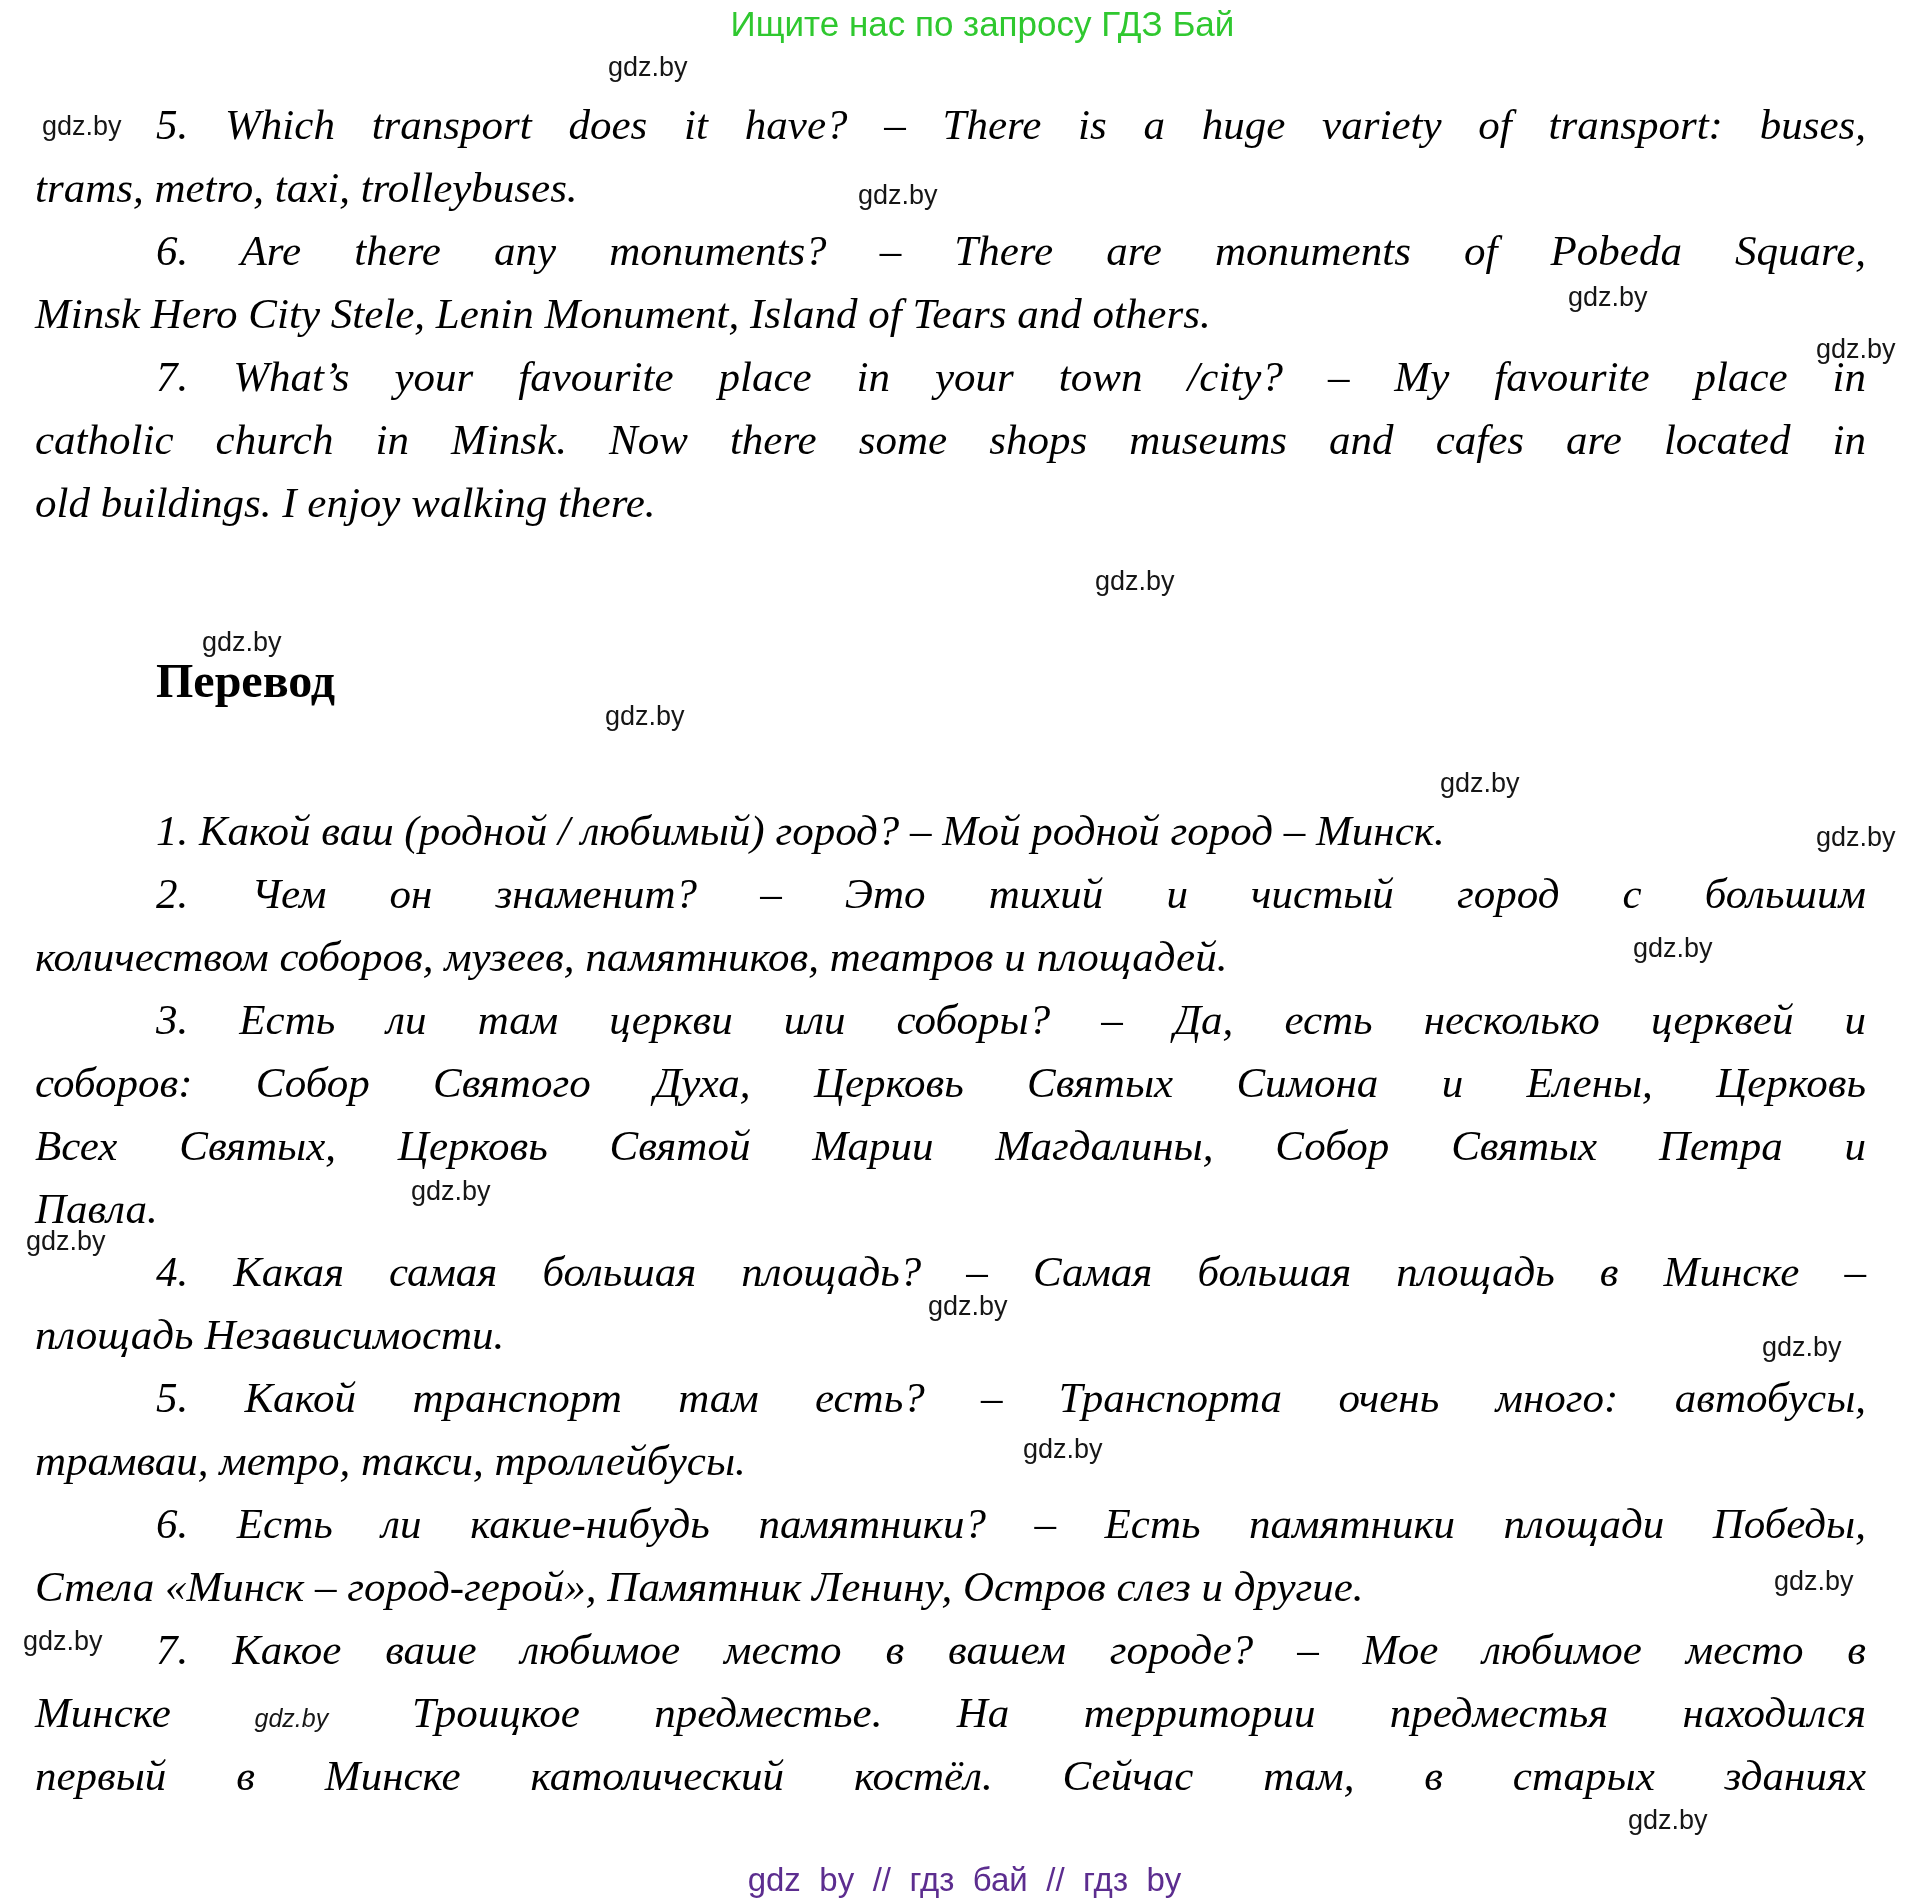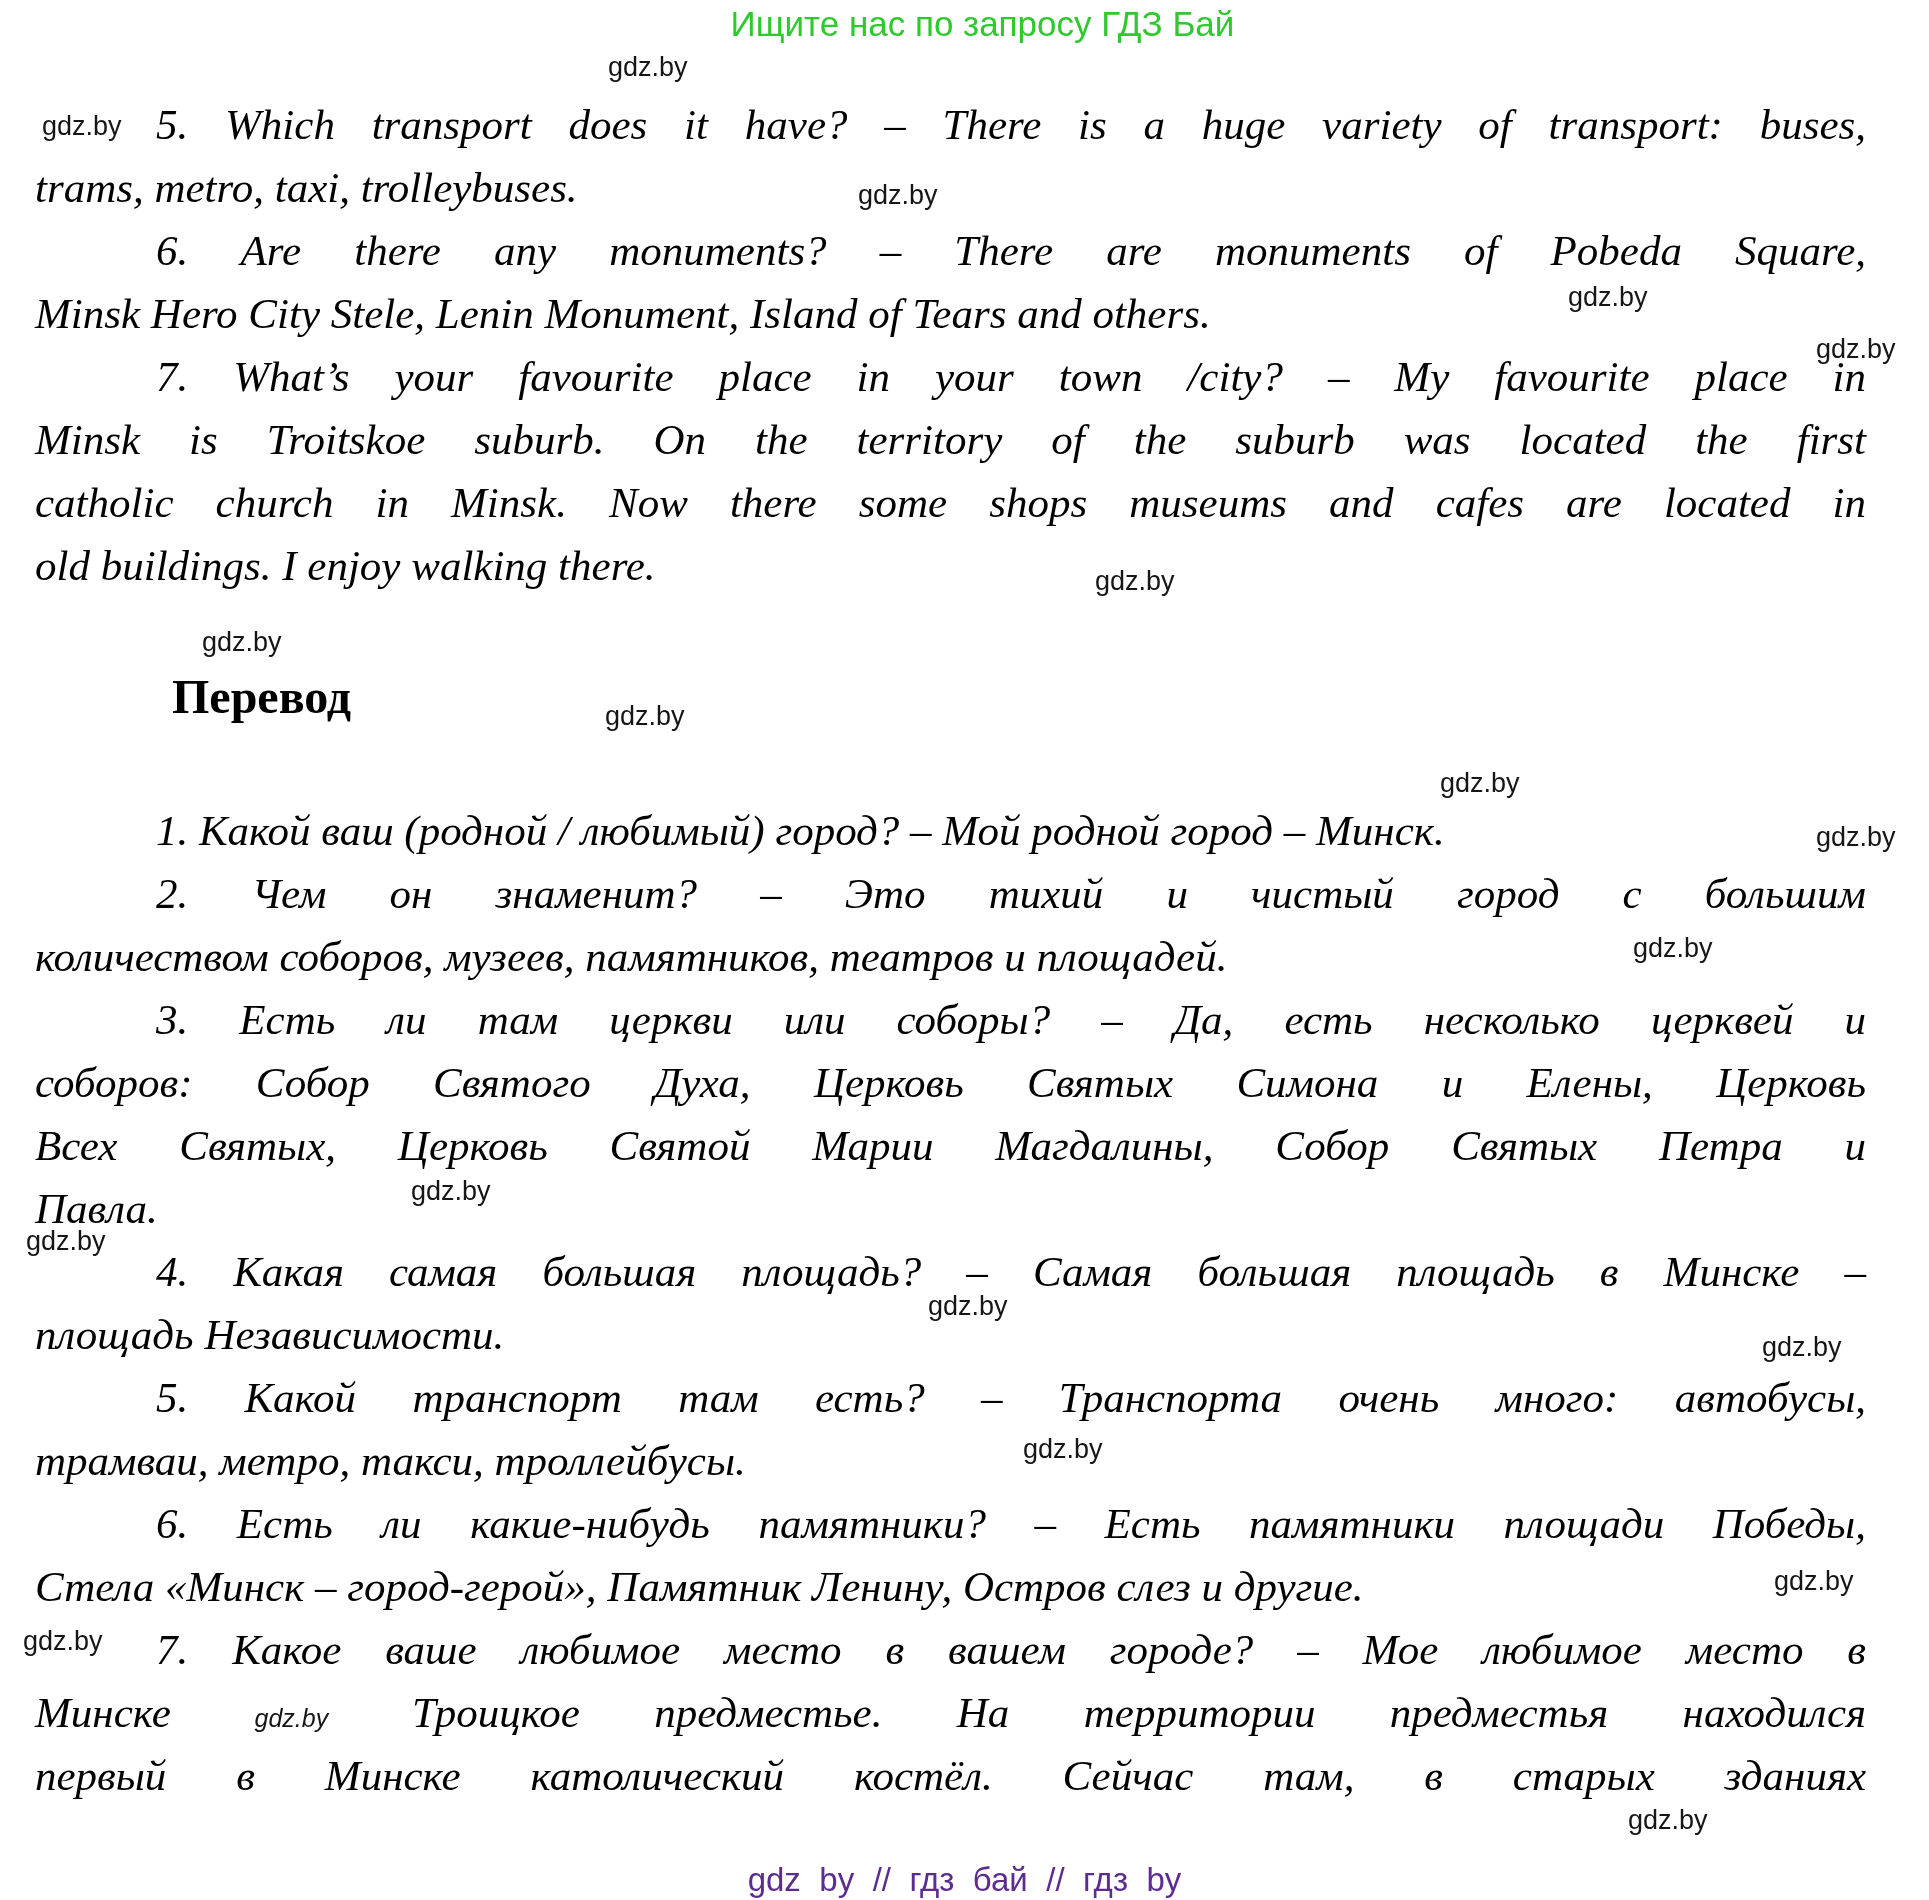--- a/index.html
+++ b/index.html
@@ -34,21 +34,21 @@
     font-style: italic;
   }
   .english-block { top: 93px; }
   .russian-block { top: 778px; margin-top: 21px; }
 
   .line { text-align: justify; text-align-last: justify; }
   .line.first { text-indent: 121px; }
   .line.last { text-align-last: left; }
 
   .heading {
-    position: absolute; left: 156px; top: 653px; margin: 16px;
+    position: absolute; left: 156px; top: 653px; margin: 0;
     font-size: 48px; font-weight: bold;
     color: var(--body-text);
     font-family: "Liberation Serif", serif;
   }
 
   .wm {
     position: absolute;
     font-family: "Liberation Sans", sans-serif;
     font-size: 27px; line-height: 1.15;
     color: var(--watermark-black);
@@ -103,21 +103,20 @@
       <div>
         <div class="line first">5. Which transport does it have? – There is a huge variety of transport: buses,</div>
         <div class="line last">trams, metro, taxi, trolleybuses.</div>
       </div>
       <div>
         <div class="line first">6. Are there any monuments? – There are monuments of Pobeda Square,</div>
         <div class="line last">Minsk Hero City Stele, Lenin Monument, Island of Tears and others.</div>
       </div>
       <div>
         <div class="line first">7. What’s your favourite place in your town /city? – My favourite place in</div>
-        <div class="line">Minsk is Troitskoe suburb. On the territory of the suburb was located the first</div>
         <div class="line">catholic church in Minsk. Now there some shops museums and cafes are located in</div>
         <div class="line last">old buildings. I enjoy walking there.</div>
       </div>
     </div>
 
   <h2 class="heading">Перевод</h2>
 
   <div class="text-block russian-block" id="russian-block">
       <div>
         <div class="line first last">1. Какой ваш (родной / любимый) город? – Мой родной город – Минск.</div>

